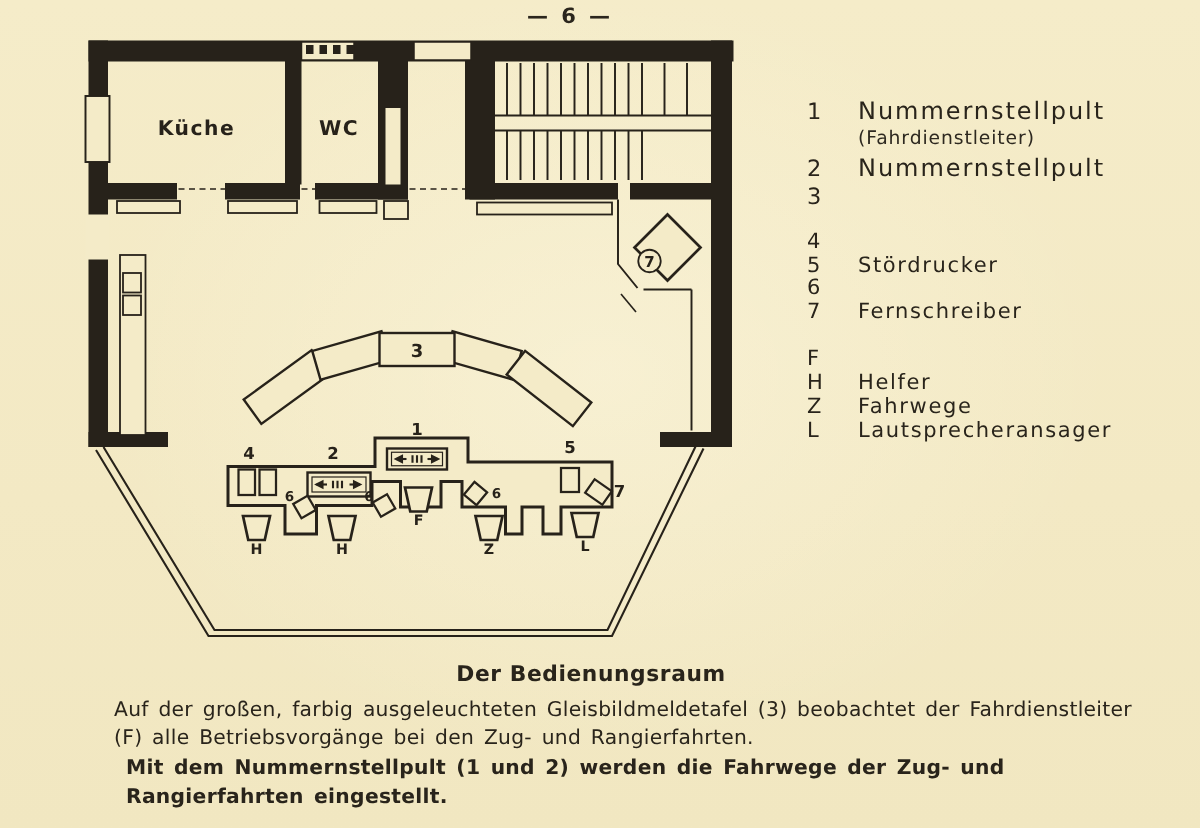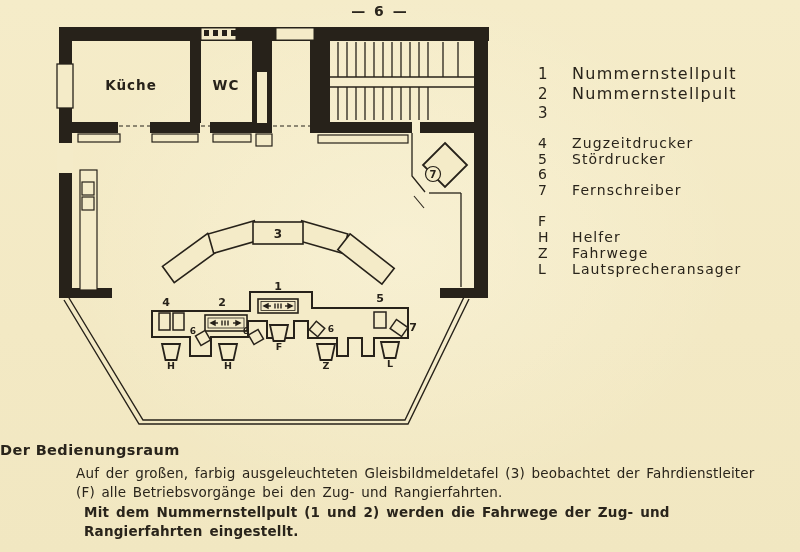--- a/index.html
+++ b/index.html
@@ -25,21 +25,21 @@
   .legend-primary .k{font-size:15px;}
   .lsub{font-size:12.5px;letter-spacing:.6px;margin-left:34px;line-height:15px;margin-bottom:3px;color:#2e2920;}
   .legend-secondary{margin-top:13px;}
   .legend-secondary .lrow{font-size:14px;letter-spacing:1.1px;line-height:15.6px;}
   .legend-persons{margin-top:15px;}
   .legend-persons .lrow{font-size:14px;letter-spacing:1.1px;line-height:16px;}
   .legend .k{font-weight:500;}
 
   
   .cap-title{
-    position:absolute;left:0;top:442px;width:788px;
+    position:absolute;left:0;top:442px;width:788px;text-align:center;
     font-size:14.5px;font-weight:bold;letter-spacing:.4px;
   }
   .cap-p1{
     position:absolute;left:76px;top:464px;width:700px;
     font-size:13.5px;font-weight:normal;letter-spacing:.2px;line-height:19px;word-spacing:2px;
   }
   .cap-p2{
     position:absolute;left:84px;top:503px;width:710px;
     font-size:13.5px;font-weight:bold;letter-spacing:.2px;line-height:19px;word-spacing:2px;
   }
@@ -230,33 +230,33 @@
     <text x="390" y="367" font-size="9.5">L</text>
   </g>
 </svg>
 
 <div class="legend">
   <div class="legend-primary">
     <div class="lrow">
       <span class="k">1</span>
       <span>Nummernstellpult</span>
     </div>
+    <div class="lsub">(Fahrdienstleiter)</div>
     <div class="lrow">
       <span class="k">2</span>
       <span>Nummernstellpult</span>
     </div>
     <div class="lrow">
       <span class="k">3</span>
     </div>
   </div>
 
   <div class="legend-secondary">
     <div class="lrow">
       <span class="k">4</span>
-      <span>Zugzeitdrucker</span>
     </div>
     <div class="lrow">
       <span class="k">5</span>
       <span>Stördrucker</span>
     </div>
     <div class="lrow">
       <span class="k">6</span>
     </div>
     <div class="lrow">
       <span class="k">7</span>

